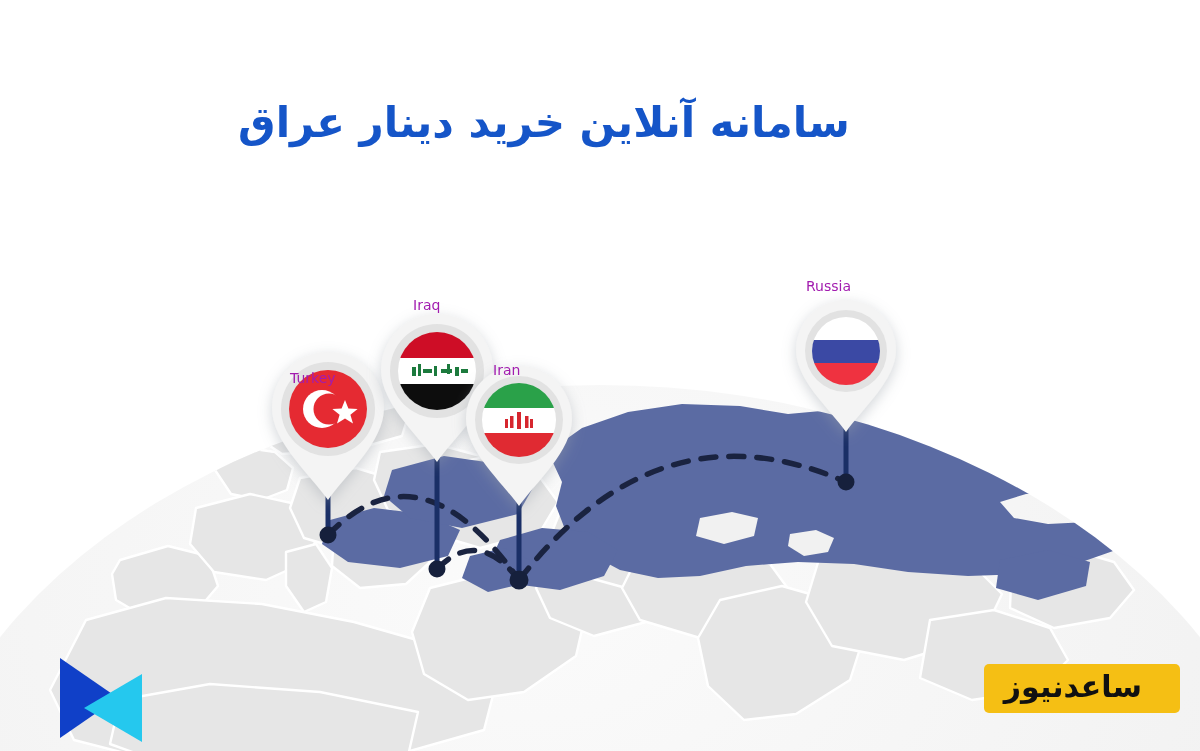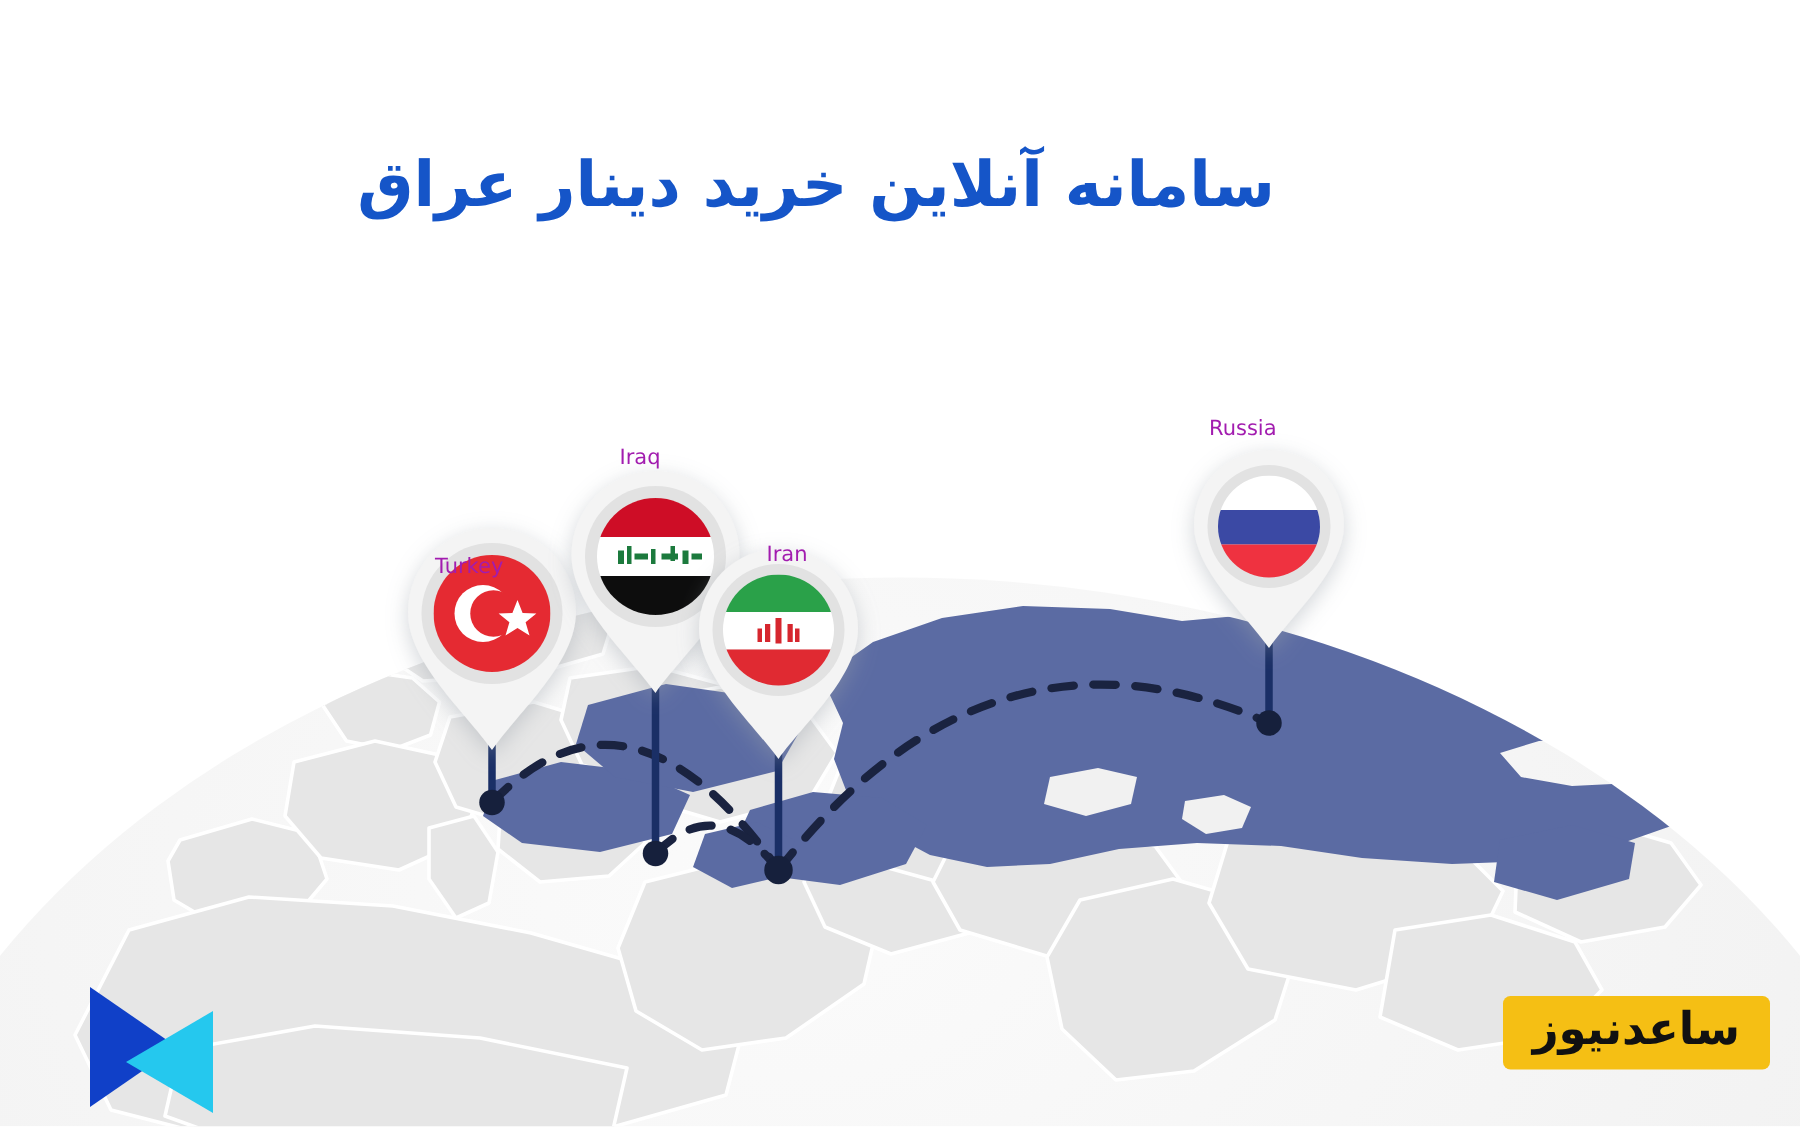--- a/index.html
+++ b/index.html
@@ -66,21 +66,21 @@
     height: 92px;
   }
 
   
   .badge {
     position: absolute;
     right: 20px;
     top: 664px;
     background: #f5bf14;
     border-radius: 5px;
-    padding: 7px 20px 10px 20px;
+    padding: 7px 38px 10px 20px;
     direction: rtl;
     font-family: "DejaVu Sans", "Liberation Sans", sans-serif;
     font-size: 30px;
     font-weight: 700;
     color: #111111;
     line-height: 1.05;
     white-space: nowrap;
   }
 </style>
 </head>
@@ -253,21 +253,21 @@
           <rect x="812" y="317" width="68" height="23" fill="#ffffff"></rect>
           <rect x="812" y="340" width="68" height="23" fill="#3a49a4"></rect>
           <rect x="812" y="363" width="68" height="23" fill="#ef3340"></rect>
         </g>
       </g>
     </svg>
   </div>
 
   <div class="pin-label" style="left:290px; top:370px;">Turkey</div>
   <div class="pin-label" style="left:413px; top:297px;">Iraq</div>
-  <div class="pin-label" style="left:511px; top:362px;">Iran</div>
+  <div class="pin-label" style="left:493px; top:362px;">Iran</div>
   <div class="pin-label" style="left:806px; top:278px;">Russia</div>
 
   <div class="logo">
     <svg viewBox="0 0 108 92" xmlns="http://www.w3.org/2000/svg">
       <path d="M16,6 L16,86 L74,46 Z" fill="#1040c8"></path>
       <path d="M98,22 L98,90 L40,56 Z" fill="#25c8ee"></path>
     </svg>
   </div>
 
   <div class="badge">ساعدنیوز</div>

